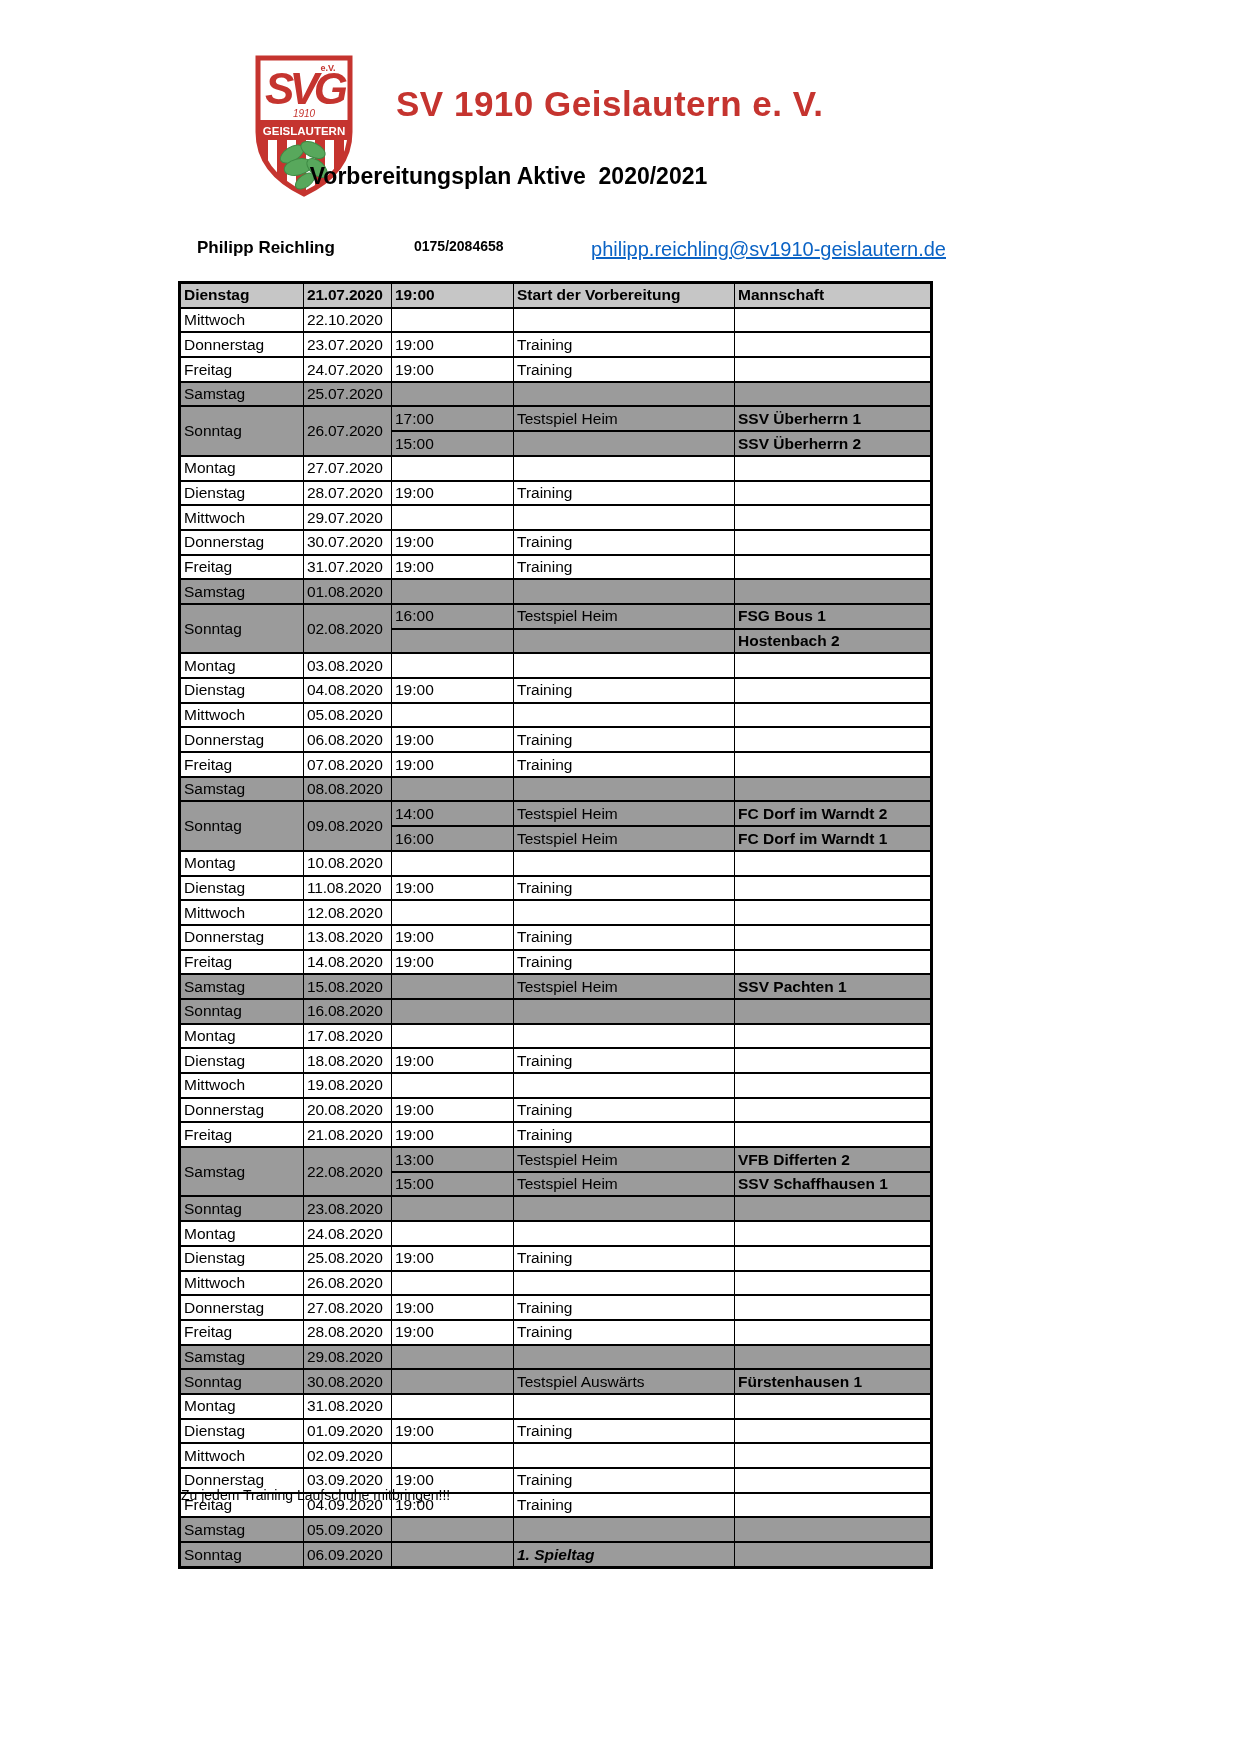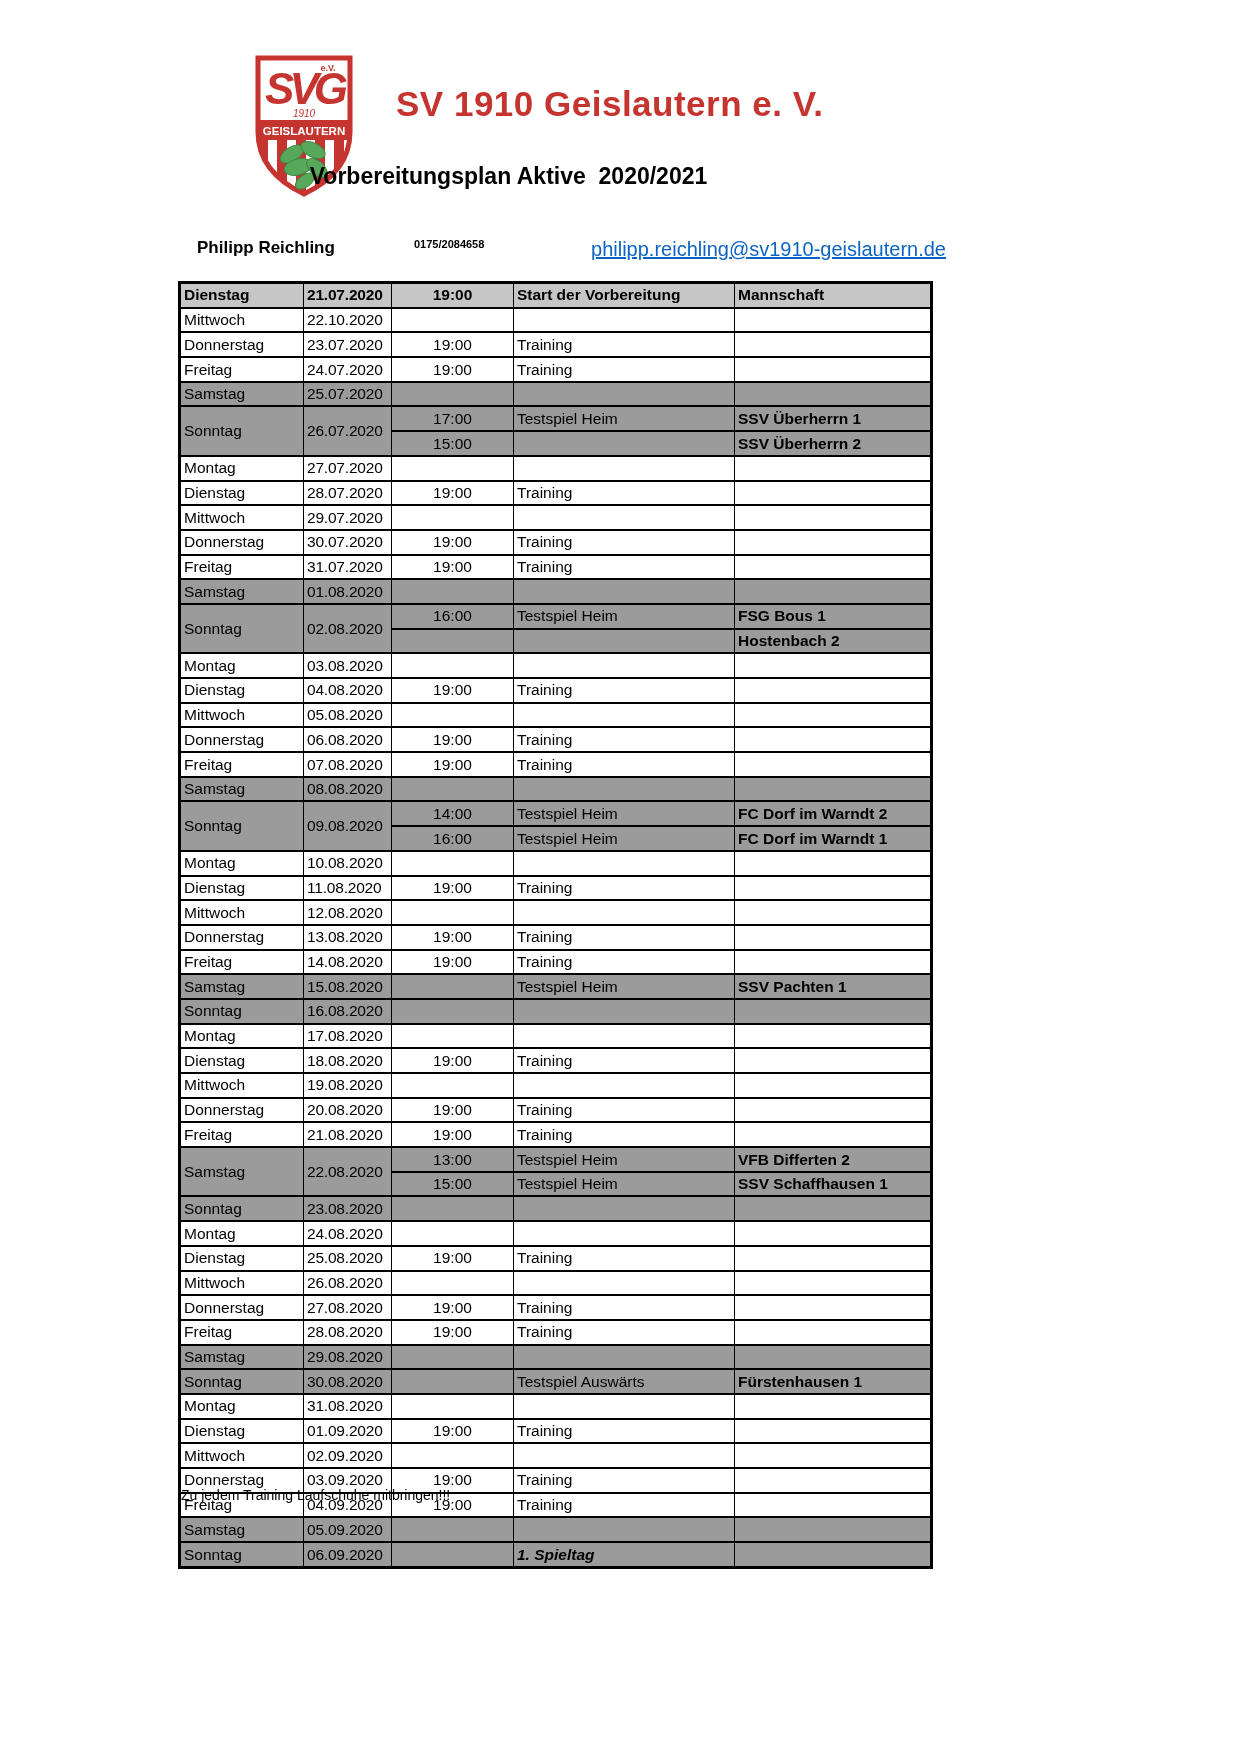--- a/index.html
+++ b/index.html
@@ -18,41 +18,41 @@
     position:absolute; left:396px; top:84px;
     font-size:35px; font-weight:bold; color:var(--accent-red);
     letter-spacing:0.5px; white-space:pre;
   }
   .plan-title {
     position:absolute; left:0; top:163px; width:1017px;
     text-align:center; font-size:23px; font-weight:bold; white-space:pre;
   }
   .contact-row { position:absolute; left:16px; top:238px; width:1239px; height:24px; }
   .contact-name { position:absolute; left:181px; font-size:17px; font-weight:bold; }
-  .contact-phone { position:absolute; left:398px; font-size:11px; font-weight:bold; }
+  .contact-phone { position:absolute; left:398px; font-size:14px; font-weight:bold; }
   .contact-email {
     position:absolute; right:309px; font-size:20px;
     color:var(--link-blue); text-decoration:underline;
   }
   
   .sched-wrap { position:absolute; left:178px; top:281px; }
   table.sched { border-collapse:collapse; table-layout:fixed; width:752px; border:3px solid #000; }
   table.sched td {
     border-left:1px solid #000; border-right:1px solid #000;
     border-top:2px solid #000; border-bottom:2px solid #000;
     height:22.7px; padding:0 3px;
     font-size:15.5px; line-height:1.02;
     white-space:nowrap; overflow:hidden;
     vertical-align:middle;
   }
   tr.shade-gray > td { background:var(--weekend-gray); }
   tr.shade-header > td { background:var(--header-gray); }
   tr.hdr td { font-weight:bold; }
   td.c-date { padding-left:2px; padding-right:1px; font-size:15px; letter-spacing:-0.2px; }
-  td.c-time { text-align:center; }
+  td.c-time { }
   td.c-team { font-weight:bold; }
   td.ev-bold { font-weight:bold;font-style:italic; }
   
   .footer-note {
     position:absolute; left:181px; top:1487px;
     font-size:14px; font-weight:normal;
   }
   
   .crest-svg text { font-family:"Liberation Sans", sans-serif; }
 </style>

